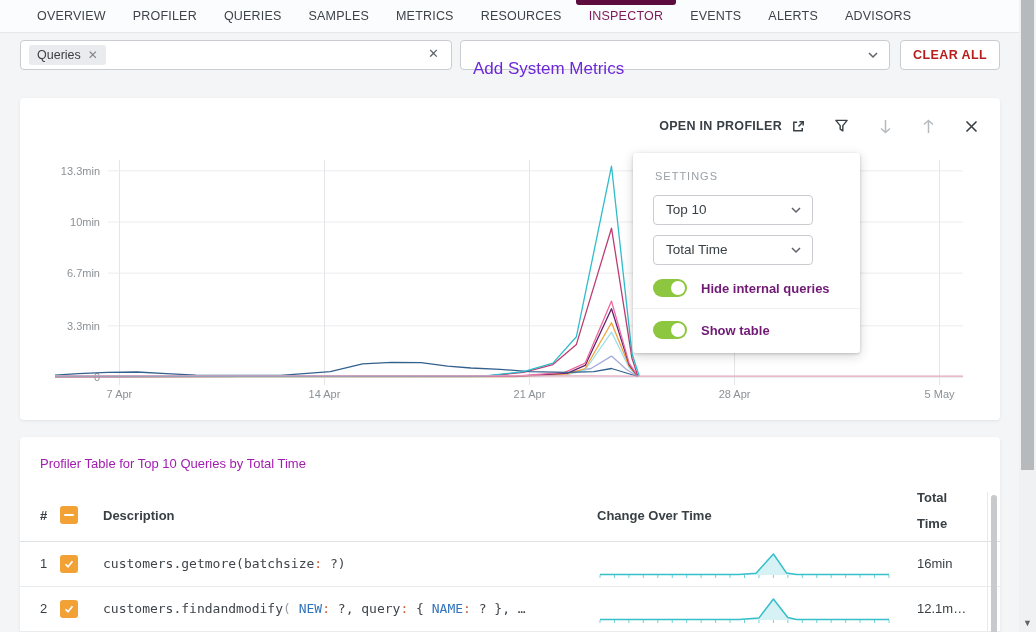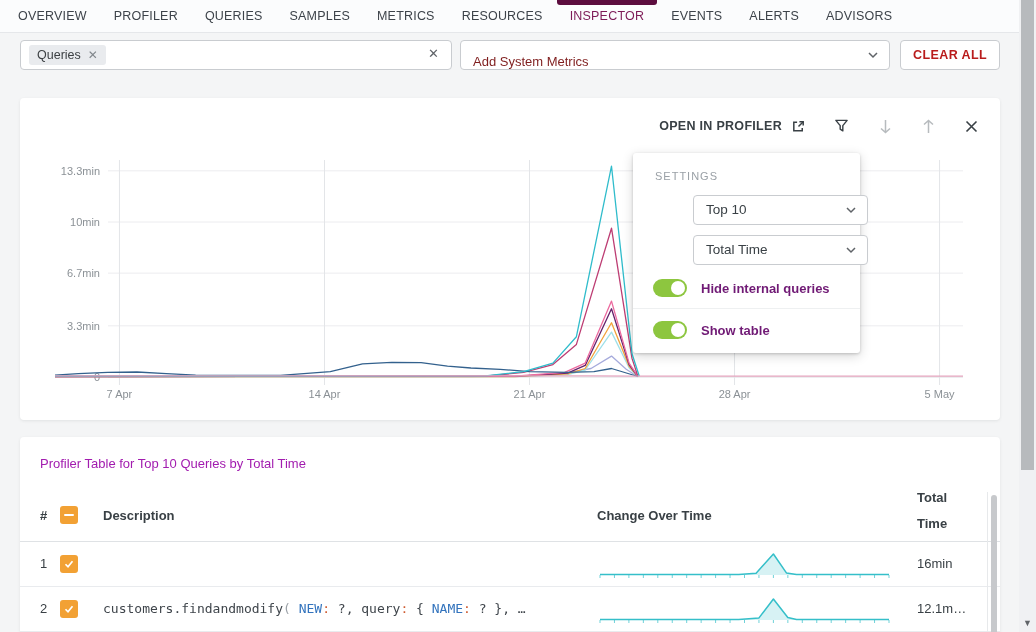--- a/index.html
+++ b/index.html
@@ -4,54 +4,54 @@
 <style>
   html,body{margin:0;padding:0;}
   body{
     width:1036px;height:632px;position:relative;overflow:hidden;
     background:#f4f5f6;font-family:"Liberation Sans",sans-serif;color:#3d434a;
     -webkit-font-smoothing:antialiased;
   }
   
   .nav{position:absolute;top:0;left:0;right:17px;height:33px;background:#fbfcfd;
        border-bottom:1px solid #e5e7ea;display:flex;align-items:center;
-       padding-left:18px;gap:27px;box-sizing:border-box;z-index:2;}
+       padding-left:37px;gap:27px;box-sizing:border-box;z-index:2;}
   .tab{position:relative;font-size:12.5px;letter-spacing:.2px;color:#3d434a;cursor:pointer;white-space:nowrap;}
   .tab.active{color:#7d1b57;}
   .tab-indicator{position:absolute;top:-10px;left:-13px;right:-13px;height:6px;
        background:#5c0d3e;border-radius:0 0 3px 3px;}
   
   .input-box{position:absolute;background:#fff;border:1px solid #c9ccd0;border-radius:4px;
        height:30px;box-sizing:border-box;}
   #queries-input{left:20px;top:40px;width:432px;}
   .chip{position:absolute;left:8px;top:4px;height:20px;background:#e9ebee;border-radius:3px;
        padding:0 8px;font-size:12.5px;color:#3c4043;display:flex;align-items:center;gap:7px;cursor:default;}
   .chip .x{color:#80868b;font-size:12px;cursor:pointer;}
   .input-clear{position:absolute;right:12px;top:5px;color:#5f6368;font-size:13px;cursor:pointer;}
   #metrics-select{left:460px;top:40px;width:430px;cursor:pointer;}
-  .placeholder{position:absolute;left:12px;top:7px;line-height:28px;font-size:13px;color:#7f1d1d;}
+  .placeholder{position:absolute;left:12px;top:14px;line-height:28px;font-size:17px;color:#6d28d9;}
   .chev{position:absolute;right:10px;top:8px;}
   #clear-all{left:900px;top:40px;width:100px;text-align:center;line-height:28px;
        font-size:12.5px;font-weight:bold;letter-spacing:.4px;color:#b91c1c;cursor:pointer;}
   
   .card{position:absolute;background:#fff;border-radius:4px;box-shadow:0 1px 3px rgba(60,64,67,.10);}
   #chart-card{left:20px;top:98px;width:980px;height:322px;}
   .card-title{position:absolute;left:20px;top:20px;font-size:13.5px;font-weight:bold;color:#394045;}
   .chart-actions{position:absolute;right:22px;top:20px;display:flex;align-items:center;margin-left:16px;}
   .oip{display:flex;align-items:center;gap:9px;font-size:12.5px;font-weight:bold;
        letter-spacing:.3px;color:#394045;cursor:pointer;}
   .icon-btn{cursor:pointer;display:flex;align-items:center;}
   .gap28{margin-left:28px;} .gap30{margin-left:30px;}
   #main-chart{position:absolute;left:0;top:0;}
   
   #settings-popup{position:absolute;left:633px;top:153px;width:227px;height:200px;background:#fff;
        border-radius:3px;box-shadow:0 1px 3px rgba(0,0,0,.18),0 3px 12px rgba(0,0,0,.16);z-index:6;}
   .settings-heading{position:absolute;left:22px;top:17px;font-size:11px;letter-spacing:1px;color:#9aa0a6;}
-  .sel{position:absolute;left:20px;width:175px;height:30px;border:1px solid #c9ccd0;border-radius:4px;
-       box-sizing:border-box;background:#fff;cursor:pointer;margin-left:40px;}
+  .sel{position:absolute;left:20px;width:160px;height:30px;border:1px solid #c9ccd0;border-radius:4px;
+       box-sizing:border-box;background:#fff;cursor:pointer;}
   .sel .val{position:absolute;left:12px;line-height:28px;font-size:13.5px;color:#394045;}
   #sel-top{top:42px;} #sel-metric{top:82px;}
   .toggle-row{position:absolute;left:20px;right:10px;height:38px;display:flex;align-items:center;gap:14px;cursor:pointer;}
   #toggle-row-1{top:116px;} #toggle-row-2{top:158px;}
   .popup-divider{position:absolute;left:0;right:0;top:155px;border-top:1px solid #eef0f1;}
   .switch{width:34px;height:18px;border-radius:10px;background:#8dc63f;position:relative;flex:none;}
   .switch .knob{position:absolute;right:2px;top:2px;width:14px;height:14px;border-radius:50%;background:#fff;}
   .toggle-label{font-size:13px;color:#701a75;font-weight:bold;}
   
   #table-card{left:20px;top:437px;width:980px;height:210px;border-radius:4px 4px 0 0;}
@@ -224,20 +224,21 @@
     <div class="th" id="th-total">Total Time</div>
   </div>
 
   <div class="trow" id="row-1">
     <div class="rnum">1</div>
     <div class="checkbox row-cb">
       <svg width="12" height="12" viewBox="0 0 24 24">
         <path d="M5 12.5l5 5 9-11" stroke="#fff" stroke-width="3.4" fill="none"></path>
       </svg>
     </div>
+    <div class="code"><span class="seg-plain">customers.getmore(batchsize</span><span class="seg-orange">:</span><span class="seg-plain"> ?)</span></div>
     <svg class="spark" width="293" height="30" viewBox="0 0 293 30">
         <polygon points="2.0,24.6 140.7,24.6 158.1,23.3 175.4,4.0 188.4,22.9 198.5,24.6 291.0,24.6 291,25 2,25" fill="rgba(53,191,201,0.20)" stroke="none"></polygon>
         <line x1="2" y1="25" x2="2" y2="28" stroke="#35bfc9" stroke-width="1" opacity="0.7"></line>
         <line x1="16.45" y1="25" x2="16.45" y2="28" stroke="#35bfc9" stroke-width="1" opacity="0.7"></line>
         <line x1="30.9" y1="25" x2="30.9" y2="28" stroke="#35bfc9" stroke-width="1" opacity="0.7"></line>
         <line x1="45.35" y1="25" x2="45.35" y2="28" stroke="#35bfc9" stroke-width="1" opacity="0.7"></line>
         <line x1="59.8" y1="25" x2="59.8" y2="28" stroke="#35bfc9" stroke-width="1" opacity="0.7"></line>
         <line x1="74.25" y1="25" x2="74.25" y2="28" stroke="#35bfc9" stroke-width="1" opacity="0.7"></line>
         <line x1="88.7" y1="25" x2="88.7" y2="28" stroke="#35bfc9" stroke-width="1" opacity="0.7"></line>
         <line x1="103.15" y1="25" x2="103.15" y2="28" stroke="#35bfc9" stroke-width="1" opacity="0.7"></line>

